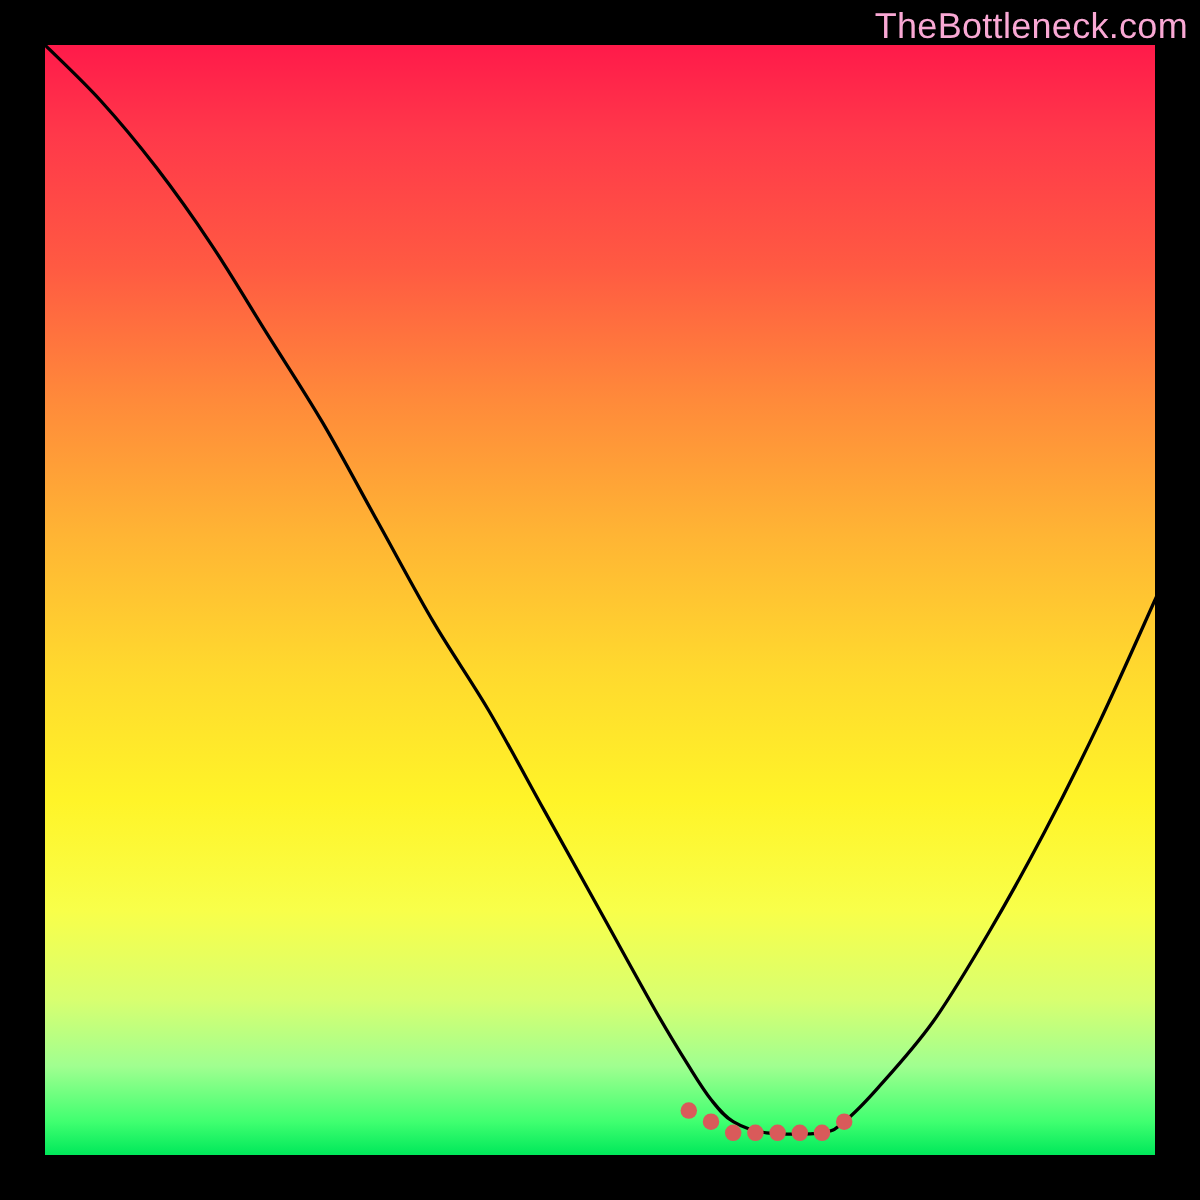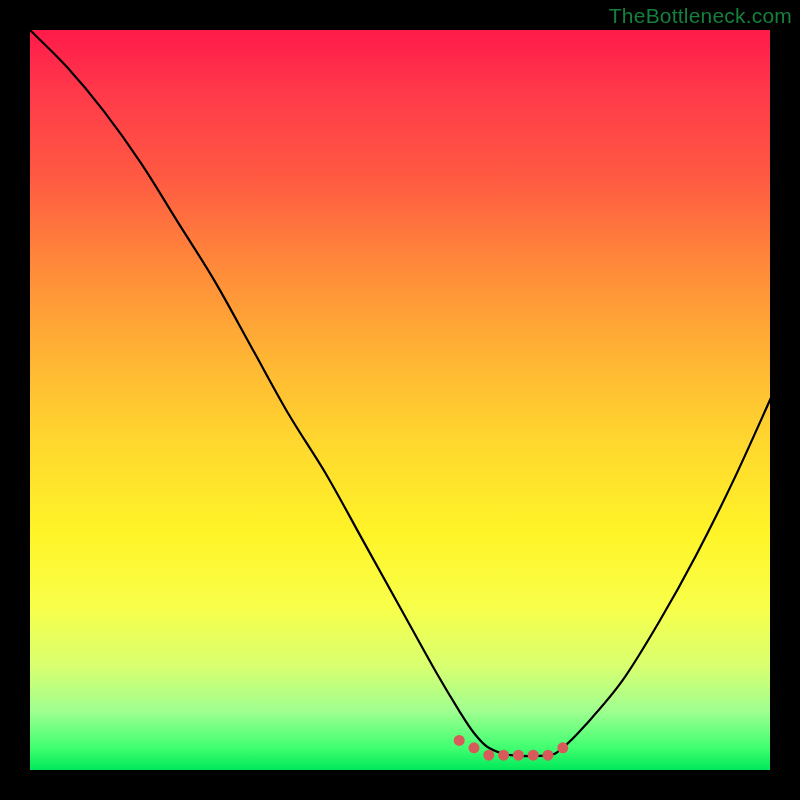--- a/index.html
+++ b/index.html
@@ -8,22 +8,22 @@
     height: 800px;
     background: #000;
     position: relative;
     font-family: Arial, sans-serif;
     overflow: hidden;
   }
   .watermark {
     position: absolute;
     top: 4px;
     right: 8px;
-    color: #15803d;
-    font-size: 21px;
+    color: #f9a8d4;
+    font-size: 24px;
     font-weight: 500;
     z-index: 10;
     letter-spacing: 0.2px;
   }
   .plot-area {
     position: absolute;
     left: 30px;
     top: 30px;
     width: 740px;
     height: 740px;

